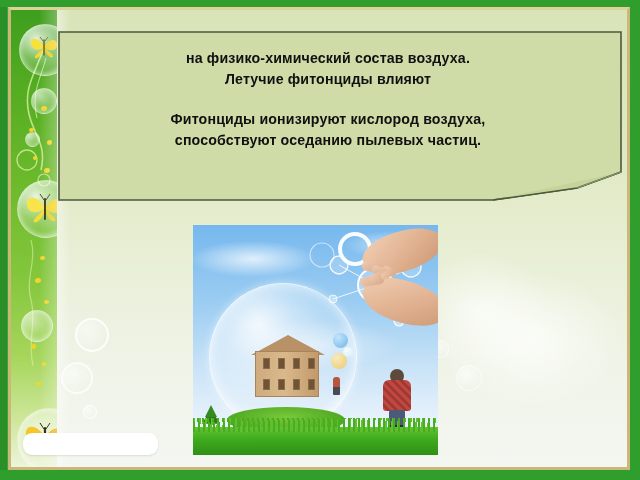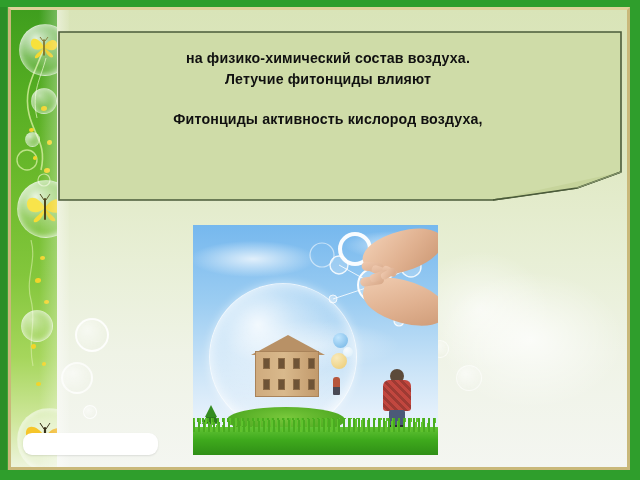--- a/index.html
+++ b/index.html
@@ -384,21 +384,22 @@
       <svg class="callout-svg" viewBox="0 0 566 172" preserveAspectRatio="none">
         <path d="M2,2 L564,2 L564,142 L520,158 L436,170 L2,170 Z" fill="#cfdca8" stroke="#4b5b3a" stroke-width="1.6" stroke-linejoin="miter"></path>
         <path d="M564,142 L520,158 L436,170" fill="#c6d49b" stroke="#4b5b3a" stroke-width="1.4"></path>
         <path d="M520,158 L564,142" fill="none" stroke="#8a9a70" stroke-width="1"></path>
       </svg>
 
       <div class="callout-text">
         <p>на физико-химический состав воздуха.</p>
         <p>Летучие фитонциды влияют</p>
         <div class="gap"></div>
-        <p>Фитонциды активность кислород воздуха,</p>
+        <p>Фитонциды ионизируют кислород воздуха,</p>
+        <p>способствуют оседанию пылевых частиц.</p>
       </div>
     </div>
 
     <div class="photo">
       <div class="sky-clouds"></div>
 
       <svg style="position:absolute;left:110px;top:12px;" width="130" height="110" viewBox="0 0 130 110">
         <g stroke="rgba(255,255,255,.8)" stroke-width="1" fill="none">
           <line x1="36" y1="28" x2="72" y2="48"></line>
           <line x1="72" y1="48" x2="108" y2="30"></line>

